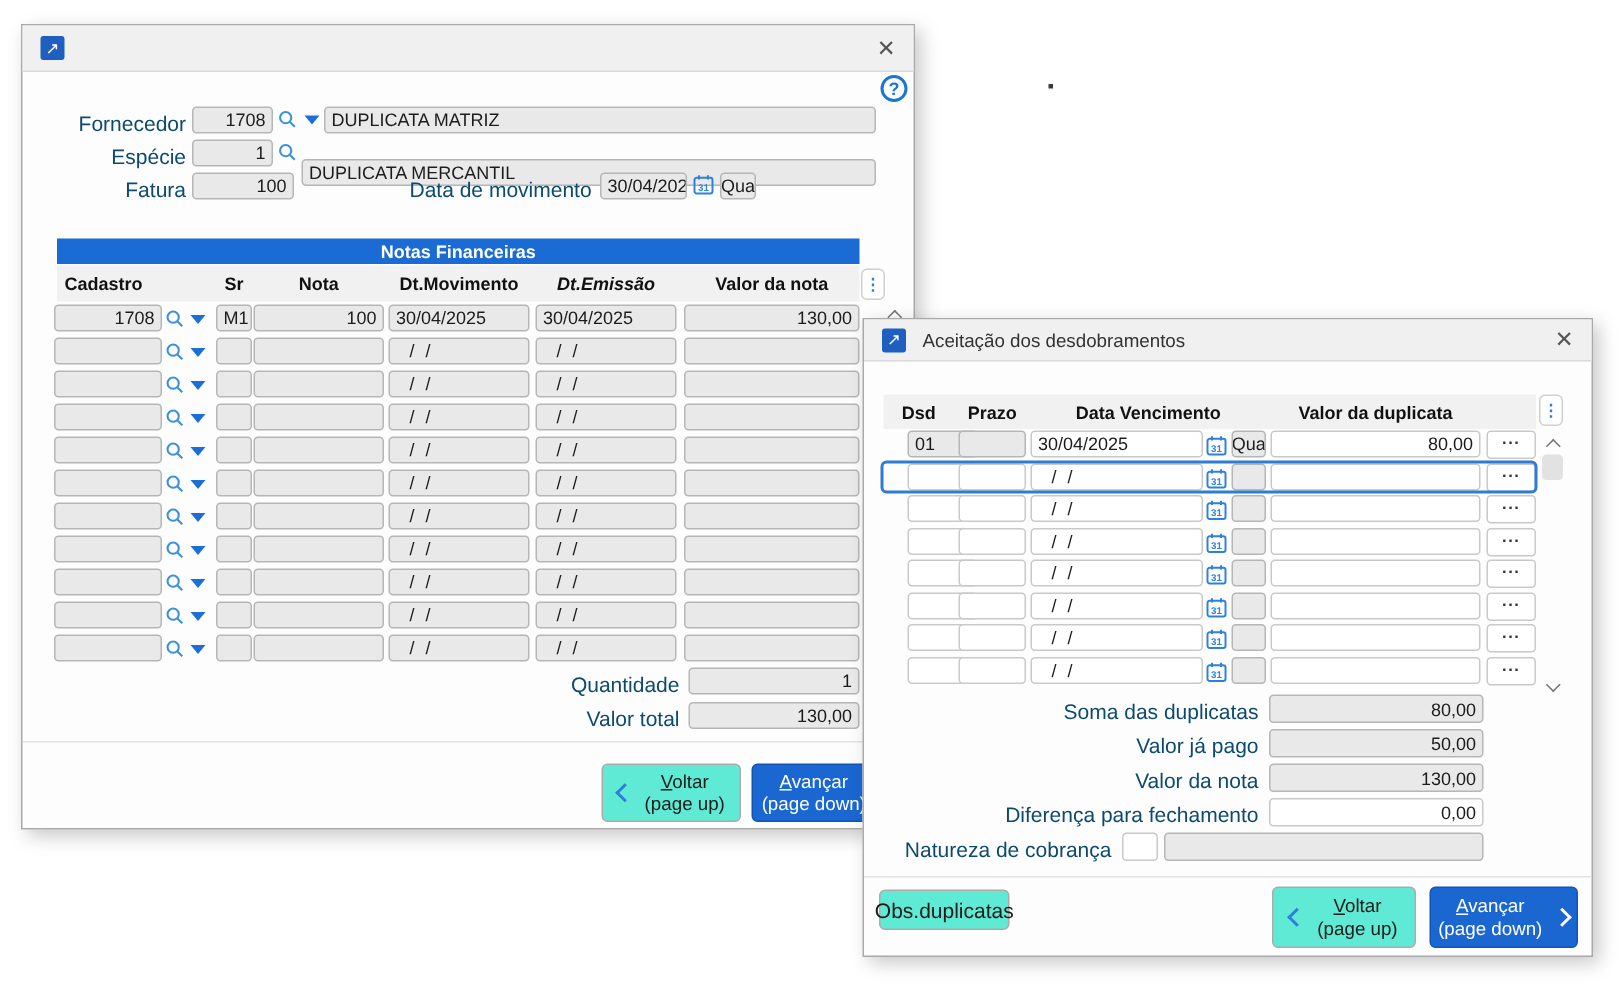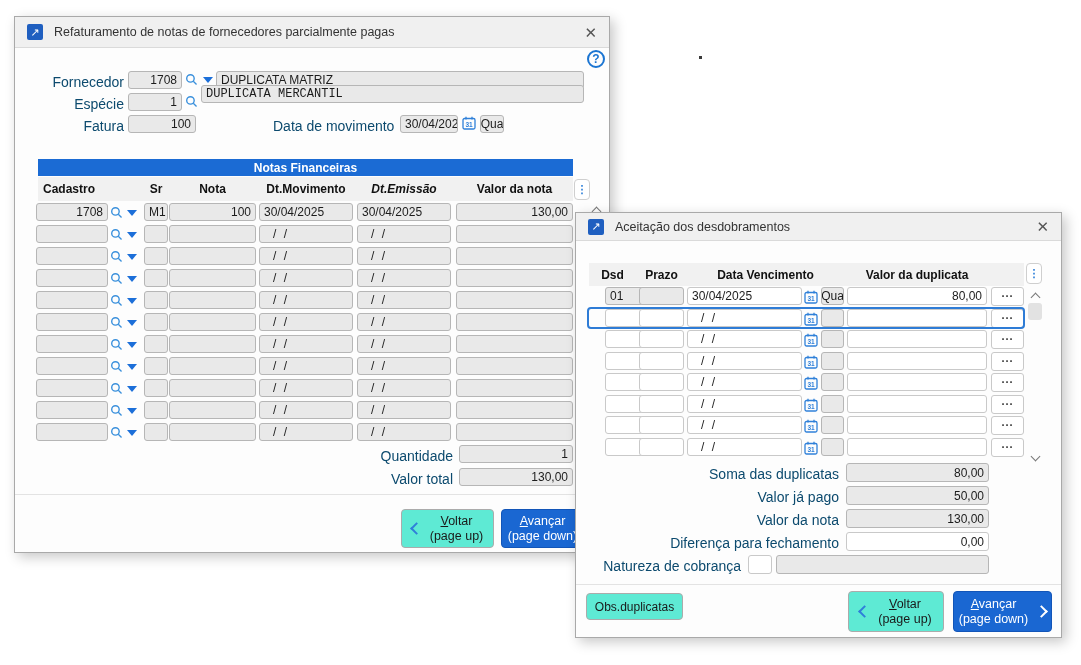--- a/index.html
+++ b/index.html
@@ -67,41 +67,40 @@
   .tinydot { position:absolute; left:699px; top:56px; width:3px; height:3px; background:#3a3a3a; }
 </style>
 </head>
 <body>
 
 <div class="tinydot"></div>
 
 <div class="window" style="left:14px; top:16px; width:596px; height:537px;">
   <div class="titlebar" style="height:31px;">
     <span class="appicon">↗</span>
-    <span class="wtitle">Refaturamento de notas de fornecedores parcialmente pagas</span>
     <span class="closex">✕</span>
   </div>
   <div class="helpicon" style="left:572px; top:33px;">?</div>
 
   <div class="lbl" style="left:9px; top:57px; width:100px;">Fornecedor</div>
   <div class="fld g num" style="left:113px; top:54px; width:54px;">1708</div>
   <svg class="magicon" style="left:170px; top:56px; position:absolute;" width="14" height="14" viewBox="0 0 16 16">
       <circle cx="6.7" cy="6.7" r="4.6" fill="none" stroke="#3a90dc" stroke-width="1.7"></circle>
       <line x1="10.2" y1="10.2" x2="14.2" y2="14.2" stroke="#3a90dc" stroke-width="1.7"></line>
     </svg>
   <span class="ddarrow" style="left:188px; top:60px; position:absolute;"></span>
   <div class="fld g" style="left:201px; top:54px; width:368px;">DUPLICATA MATRIZ</div>
 
   <div class="lbl" style="left:9px; top:79px; width:100px;">Espécie</div>
   <div class="fld g num" style="left:113px; top:76px; width:54px;">1</div>
   <svg class="magicon" style="left:170px; top:78px; position:absolute;" width="14" height="14" viewBox="0 0 16 16">
       <circle cx="6.7" cy="6.7" r="4.6" fill="none" stroke="#3a90dc" stroke-width="1.7"></circle>
       <line x1="10.2" y1="10.2" x2="14.2" y2="14.2" stroke="#3a90dc" stroke-width="1.7"></line>
     </svg>
-  <div class="fld g" style="left:186px; top:68px; width:383px;font-family:Liberation Mono, monospace;">DUPLICATA MERCANTIL</div>
+  <div class="fld g" style="left:186px; top:89px; width:383px;">DUPLICATA MERCANTIL</div>
 
   <div class="lbl" style="left:9px; top:101px; width:100px;">Fatura</div>
   <div class="fld g num" style="left:113px; top:98px; width:68px;">100</div>
   <div class="lbl" style="left:258px; top:101px; width:120px;">Data de movimento</div>
   <div class="fld g" style="left:385px; top:98px; width:58px;">30/04/2025</div>
   <svg class="calicon" style="left:447px; top:99px; position:absolute;" width="15" height="15" viewBox="0 0 14 14">
       <rect x="1" y="2.5" width="12" height="10.5" rx="1.5" fill="none" stroke="#2f80d9" stroke-width="1.3"></rect>
       <line x1="4" y1="0.8" x2="4" y2="3.6" stroke="#2f80d9" stroke-width="1.3"></line>
       <line x1="10" y1="0.8" x2="10" y2="3.6" stroke="#2f80d9" stroke-width="1.3"></line>
       <text x="7" y="11" font-size="6.5" text-anchor="middle" fill="#2f80d9" font-weight="bold">31</text>
@@ -429,21 +428,21 @@
   <div class="lbl" style="left:113px; top:299px; width:150px;">Valor da nota</div>
   <div class="fld g num" style="left:270px; top:296px; width:143px; height:19px;">130,00</div>
   <div class="lbl" style="left:83px; top:322px; width:180px;">Diferença para fechamento</div>
   <div class="fld w num" style="left:270px; top:319px; width:143px; height:19px;">0,00</div>
   <div class="lbl" style="left:15px; top:345px; width:150px;">Natureza de cobrança</div>
   <div class="fld w" style="left:172px; top:342px; width:24px; height:19px;"></div>
   <div class="fld g" style="left:200px; top:342px; width:213px; height:19px;"></div>
 
   <div class="sep" style="top:371px;"></div>
 
-  <div class="btn btn-white" style="left:10px; top:380px; width:97px; height:27px; font-size:12px;">
+  <div class="btn btn-white" style="left:10px; top:380px; width:87px; height:27px; font-size:14px;">
     <span>Obs.duplicatas</span>
   </div>
   <div class="btn btn-white" style="left:272px; top:378px; width:96px; height:41px;">
     <span class="chL"></span>
     <span class="btxt">
         <span class="ulf">Voltar</span>
         <span>(page up)</span>
       </span>
   </div>
   <div class="btn btn-blue" style="left:377px; top:378px; width:99px; height:41px;">

